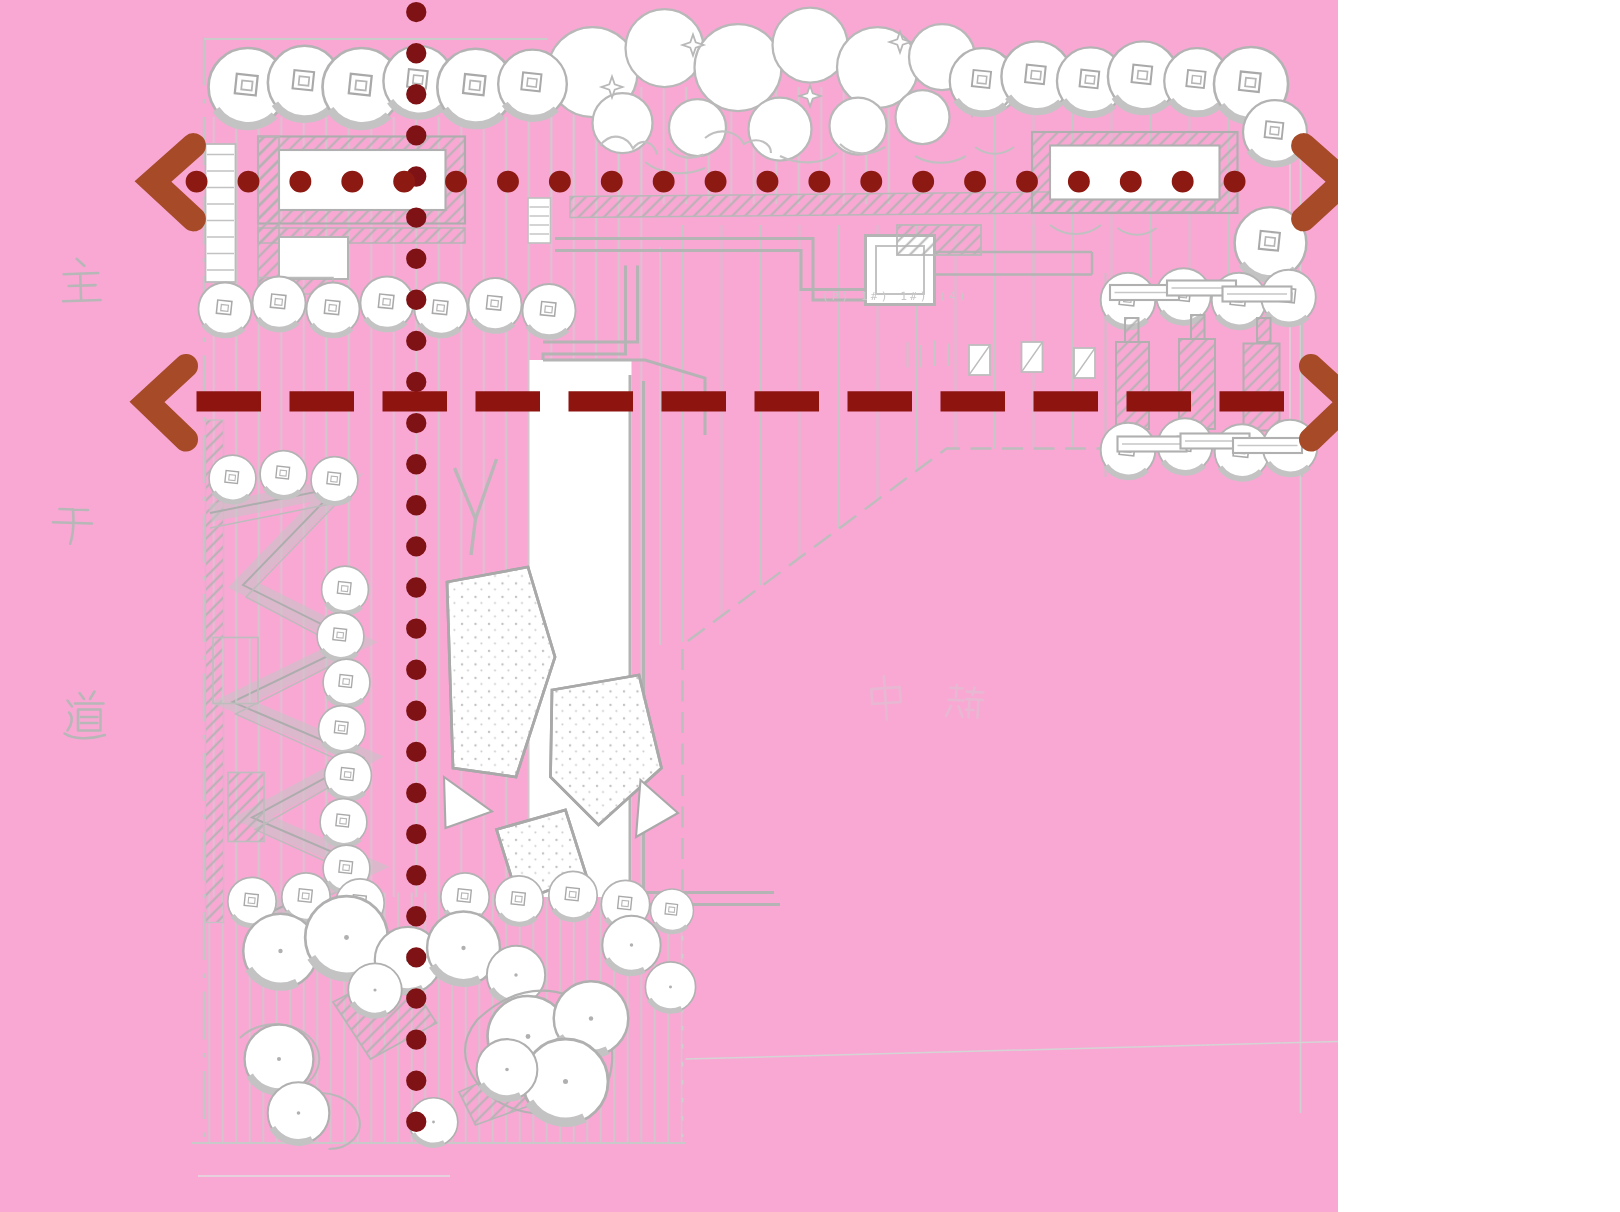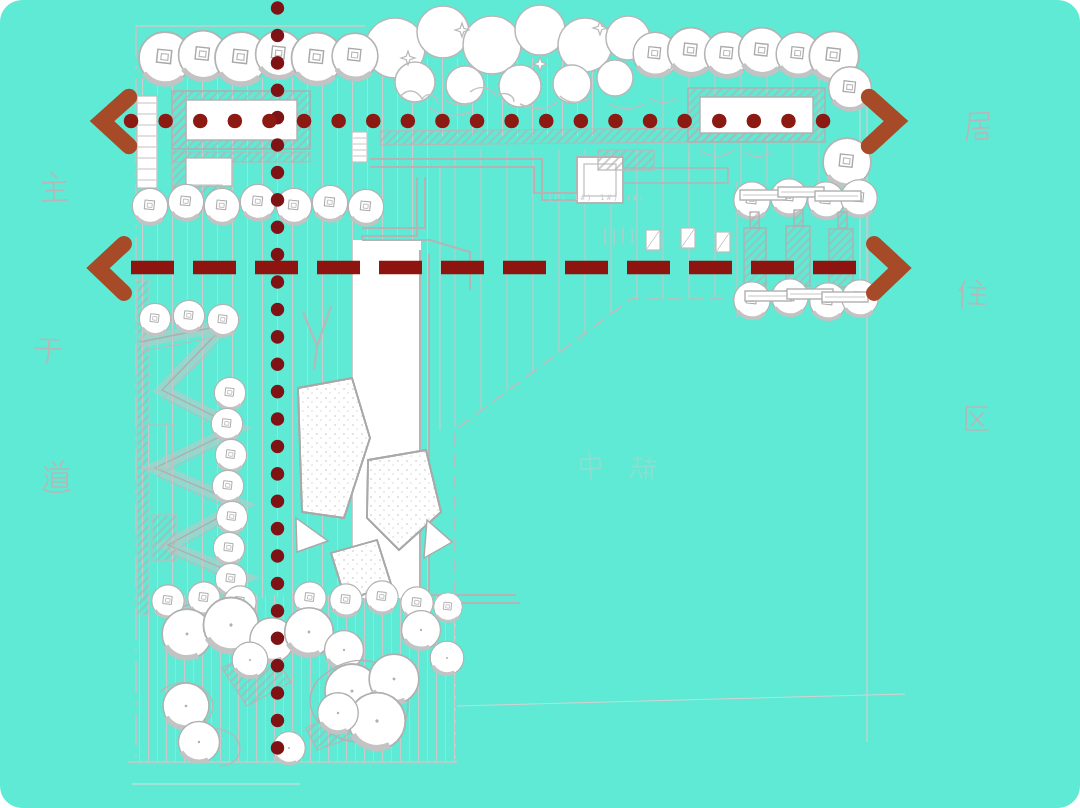--- a/index.html
+++ b/index.html
@@ -1,17 +1,17 @@
 <!DOCTYPE html>
 <html><head>
 <meta charset="utf-8">
 <style>
   html,body{margin:0;padding:0;background:#ffffff;}
-  .stage{position:relative;width:1080px;height:808px;background:#5eead4;overflow:hidden;
-         font-family:"DejaVu Sans",sans-serif;border-radius:22px;}
+  .stage{position:relative;width:892px;height:808px;background:#f9a8d4;overflow:hidden;
+         font-family:"DejaVu Sans",sans-serif;}
   svg{display:block;}
   .note{font-family:"DejaVu Sans Mono","DejaVu Sans",monospace;font-size:7.5px;fill:#c8c8c8;letter-spacing:2px;}
   .bindtext{opacity:0;font-size:10px;}
 </style>
 </head>
 <body>
 
 <div class="stage">
 <svg width="1080" height="808" viewBox="0 0 1080 808" xmlns="http://www.w3.org/2000/svg">
   <defs>

